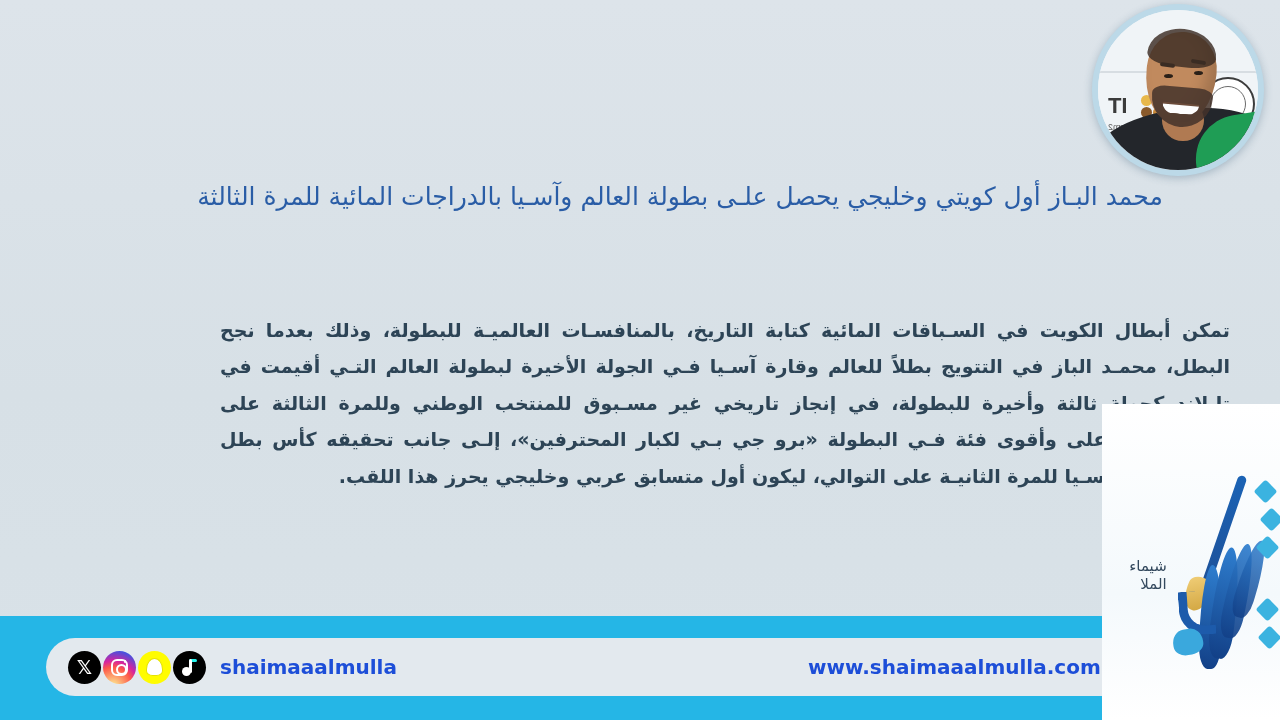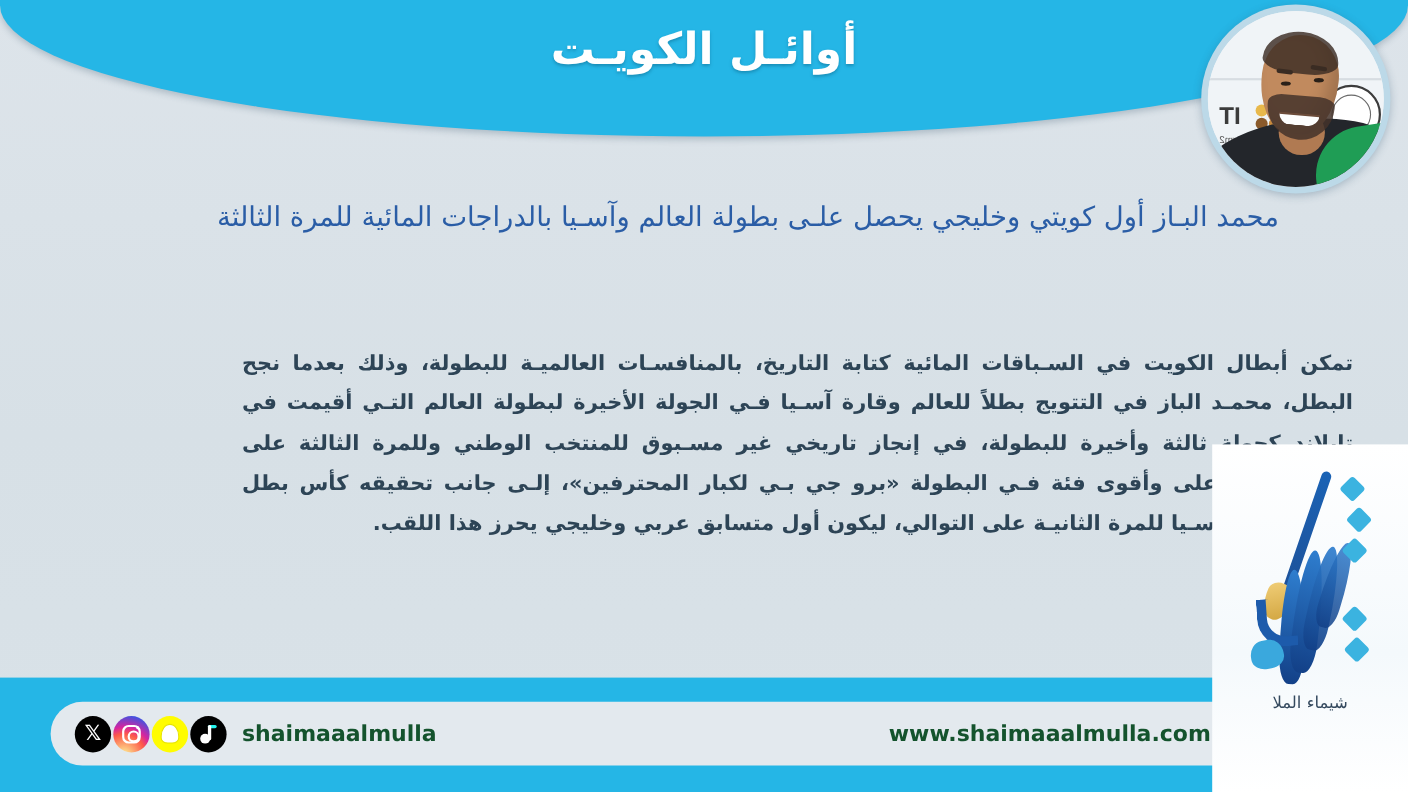--- a/index.html
+++ b/index.html
@@ -185,23 +185,23 @@
   }
 
   
   .logo-panel {
     position:absolute;
     top:404px; right:0;
     width:178px; height:316px;
     background:linear-gradient(180deg,#ffffff 0%,#f4f9fc 60%,#ffffff 100%);
     z-index:7;
     display:flex;
-    flex-direction:column;
+    flex-direction:row;
     align-items:center;
-    justify-content:flex-start;
+    justify-content:center;
     padding-top:22px;
   }
   .logo-mark { position:relative; width:120px; height:200px; }
   .logo-mark .nib {
     position:absolute; left:30px; top:-4px;
     width:9px; height:128px;
     background:linear-gradient(180deg,#1b63b5,#1d4f96);
     border-radius:6px;
     transform:rotate(19deg);
     transform-origin:bottom center;
@@ -293,38 +293,35 @@
   .si-ig .ring::before { content:""; position:absolute; right:-0.4px; top:-0.4px; width:2.6px; height:2.6px; background:#fff; border-radius:50%; }
   .si-sc { background:#FFFC00; }
   .si-sc .ghost { width:17px; height:18px; background:#fff; border-radius:50% 50% 38% 38% / 62% 62% 28% 28%; border:1px solid #e6e300; }
   .si-tt { background:#000; }
   .si-tt .note { position:relative; width:16px; height:17px; }
   .si-tt .note i { position:absolute; left:0; bottom:0; width:9px; height:9px; background:#fff; border-radius:50%; }
   .si-tt .note b { position:absolute; left:7px; top:0; width:3px; height:14px; background:#fff; border-radius:2px; }
   .si-tt .note u { position:absolute; left:7px; top:0; width:8px; height:3px; background:#25F4EE; border-radius:2px; }
 
   .handle {
-    color:#14532d;
+    color:#1d4ed8;
     font-weight:bold;
     font-size:20px;
     font-family:"DejaVu Sans", sans-serif;
     white-space:nowrap;
   }
   .handle-1 { margin-left:14px; }
   .handle-2 { position:absolute; left:466px; }
   .handle-3 { position:absolute; left:762px; }
 </style>
 </head>
 <body>
 
 <div class="poster">
 
-  <div class="header">
-    <div class="header-title">أوائـل الكويـت</div>
-  </div>
 
   <div class="portrait-wrap">
     <div class="portrait">
       <div class="pw-band" style="top:0;height:100%;background:#f0f4f7;"></div>
       <div class="pw-line" style="top:38%;"></div>
       <div class="pw-line" style="top:84%;"></div>
       <div class="pw-logo-t">IT</div>
       <div class="pw-logo-sub">Srm2</div>
       <div class="pw-flower">
         <i style="left:0;top:0;background:#e8b84b;"></i>

